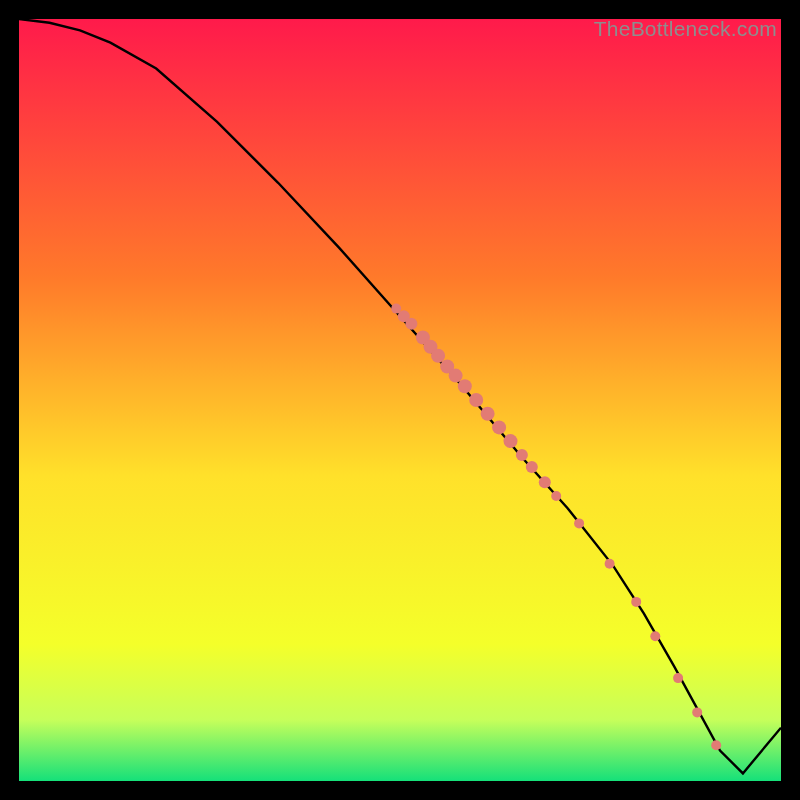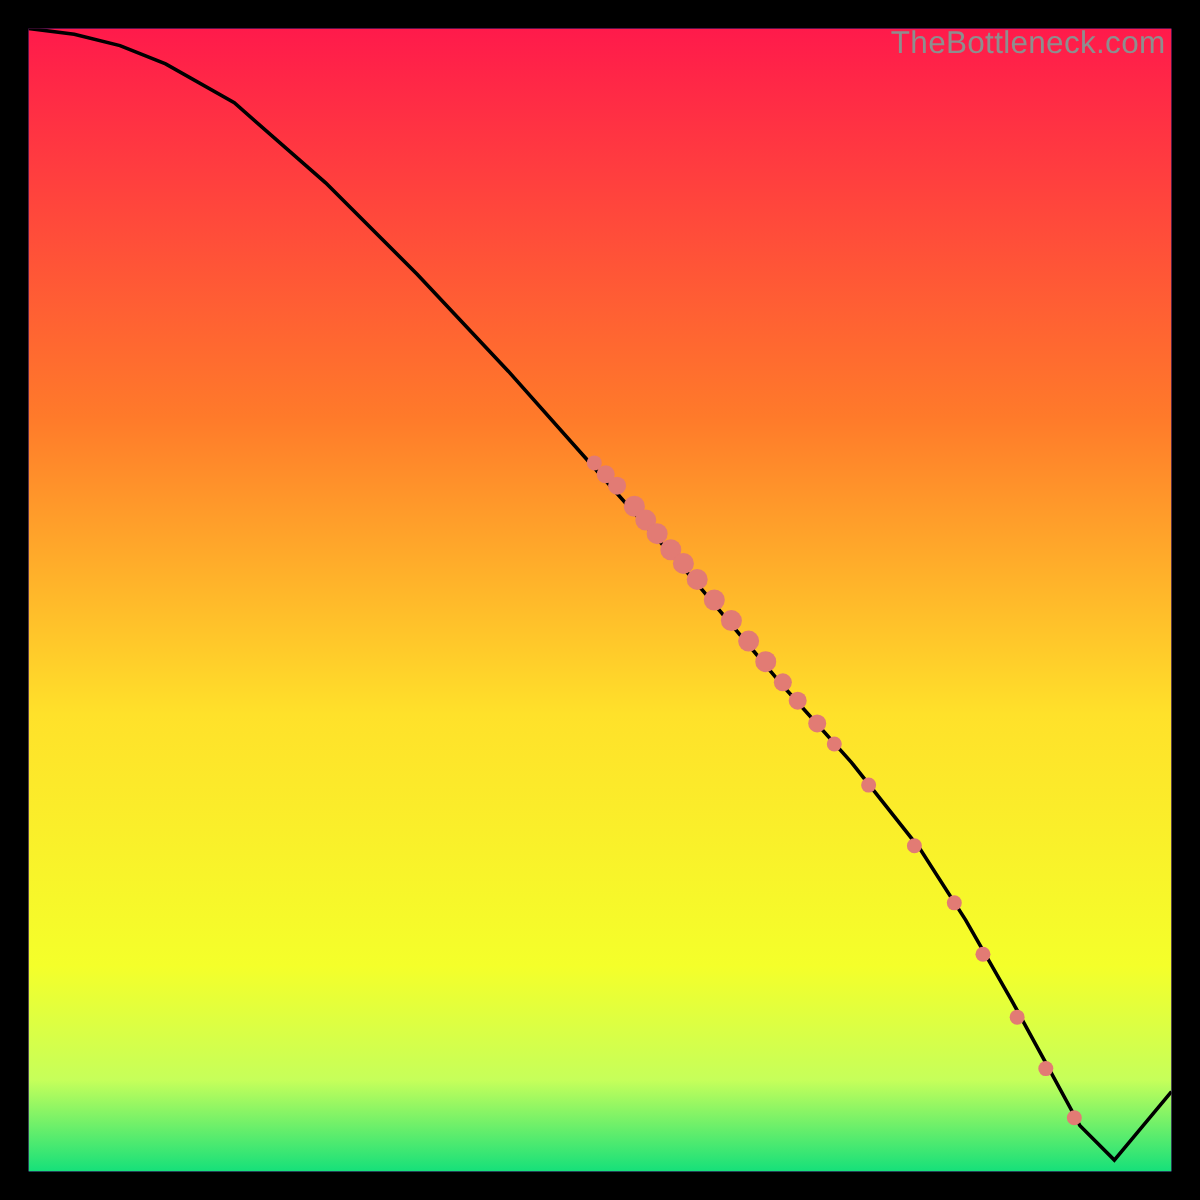--- a/index.html
+++ b/index.html
@@ -10,21 +10,21 @@
     background: #000;
     overflow: hidden;
     font-family: Arial, Helvetica, sans-serif;
   }
   .frame {
     position: absolute;
     left: 19px;
     top: 19px;
     width: 762px;
     height: 762px;
-    background: #4c1d95;
+    background: #404040;
   }
   .plot-area {
     position: absolute;
     left: 0;
     top: 0;
     width: 762px;
     height: 762px;
   }
   .watermark {
     position: absolute;

